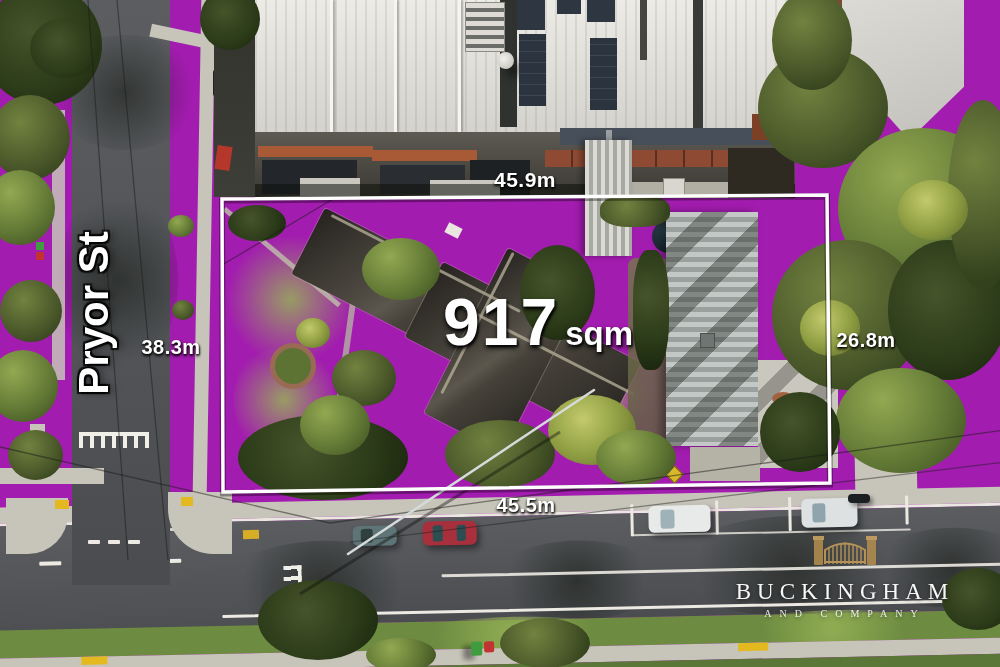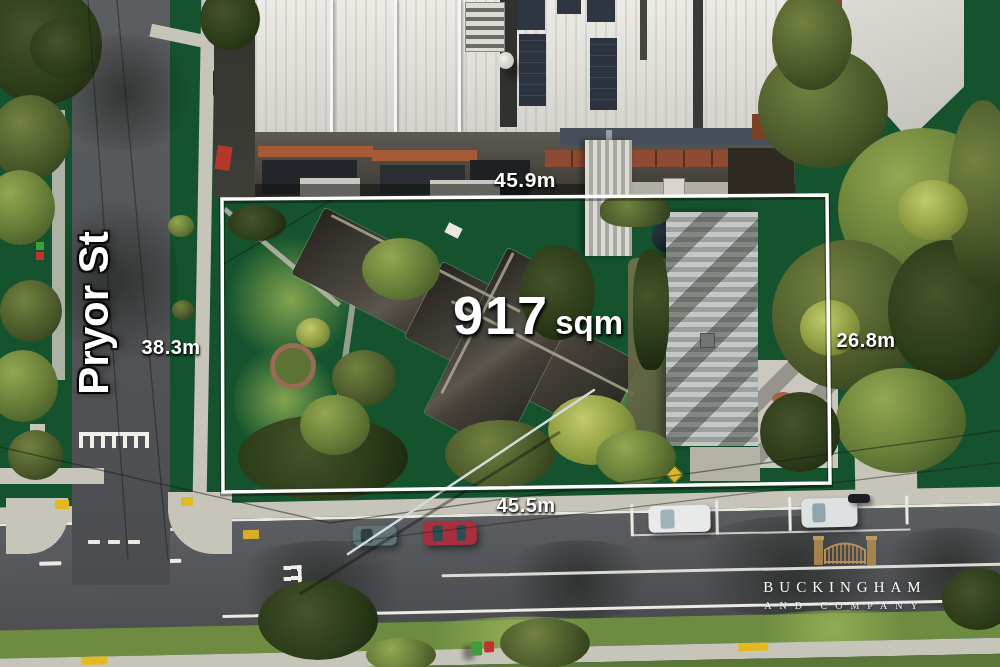--- a/index.html
+++ b/index.html
@@ -1,17 +1,17 @@
 <!DOCTYPE html>
 <html><head>
 <meta charset="utf-8">
 <style>
   html,body{margin:0;padding:0;background:#222}
   #scene{position:relative;width:1000px;height:667px;overflow:hidden;
-    background:#14532d;font-family:"Liberation Sans",sans-serif}
+    background:#a21caf;font-family:"Liberation Sans",sans-serif}
   .abs{position:absolute}
   span.t,span.g,span.sh{position:absolute;border-radius:50%}
   .t1{background:radial-gradient(circle at 38% 32%,#72823f,#4c5a2b 55%,#33411d 88%)}
   .t2{background:radial-gradient(circle at 36% 30%,#93a851,#637a36 55%,#465925 88%)}
   .t3{background:radial-gradient(circle at 40% 34%,#c2ca6c,#8c9b40 55%,#66752f 88%)}
   .t4{background:radial-gradient(circle at 40% 38%,#45542a,#2b3a18 60%,#1d2a10 92%)}
   .g{background:radial-gradient(circle,rgba(150,178,86,.85),rgba(150,178,86,0) 70%)}
   .sh{background:radial-gradient(circle,rgba(14,19,10,.5),rgba(14,19,10,0) 72%)}
   .asphalt{background:linear-gradient(180deg,#5b5d61,#4a4c50)}
   .concrete{background:#c7c4ba}
@@ -255,32 +255,32 @@
     <polygon points="222,199 827,195 830,483 223,492" fill="none" stroke="#ffffff" stroke-width="3.5"></polygon>
   </svg>
 
   <div class="lbl" style="left:475px;top:169px;width:100px;font-size:21px">45.9m</div>
   <div class="lbl" style="left:121px;top:337px;width:100px;font-size:20px">38.3m</div>
   <div class="lbl" style="left:816px;top:330px;width:100px;font-size:20px">26.8m</div>
   <div class="lbl" style="left:476px;top:495px;width:100px;font-size:20px">45.5m</div>
 
   <div class="abs" style="left:428px;top:284px;width:220px;text-align:center;color:#fff;font-weight:700;
        text-shadow:0 3px 5px rgba(0,0,0,.9),2px 2px 2px rgba(0,0,0,.7)">
-    <span style="font-size:54px;letter-spacing:2px">917</span><span style="font-size:33px;margin-left:6px">sqm</span>
+    <span style="font-size:66px;letter-spacing:2px">917</span><span style="font-size:33px;margin-left:6px">sqm</span>
   </div>
 
   <div class="street" style="left:5px;top:291px;width:180px;height:44px;font-size:42px;transform:rotate(-90deg)">Pryor St</div>
 
   <div class="abs" style="left:725px;top:532px;width:240px;text-align:center">
     <svg width="64" height="38" viewBox="0 0 64 38" style="opacity:.9;display:inline-block">
       <rect x="1" y="7" width="9" height="26" rx="1" fill="#b08a4e"></rect>
       <rect x="0" y="4" width="11" height="4" fill="#c9a260"></rect>
       <rect x="54" y="7" width="9" height="26" rx="1" fill="#b08a4e"></rect>
       <rect x="53" y="4" width="11" height="4" fill="#c9a260"></rect>
       <path d="M12 32 L12 18 Q32 5 52 18 L52 32" fill="none" stroke="#c29a58" stroke-width="2"></path>
       <path d="M16 32 V15.5 M20 32 V13.5 M24 32 V12 M28 32 V11 M32 32 V10.5 M36 32 V11 M40 32 V12 M44 32 V13.5 M48 32 V15.5" stroke="#c29a58" stroke-width="1.4" fill="none"></path>
       <path d="M12 30 H52" stroke="#c29a58" stroke-width="2"></path>
     </svg>
-    <div class="wm" style="position:static;font-size:15px;letter-spacing:6px;margin-top:6px">BUCKINGHAM</div>
+    <div class="wm" style="position:static;font-size:23px;letter-spacing:6px;margin-top:6px">BUCKINGHAM</div>
     <div class="wm" style="position:static;font-size:10px;letter-spacing:8px;margin-top:6px;opacity:.9">AND COMPANY</div>
   </div>
 
 </div>
 
 </body></html>

